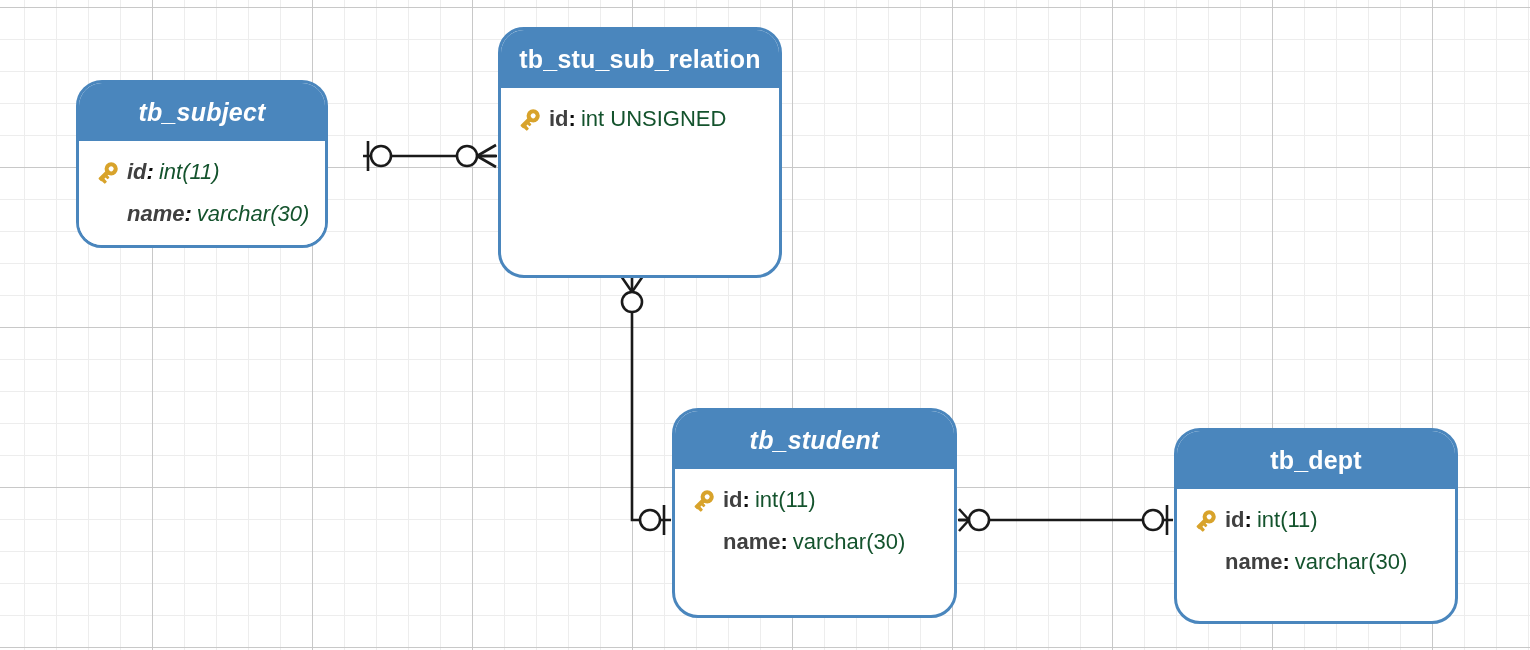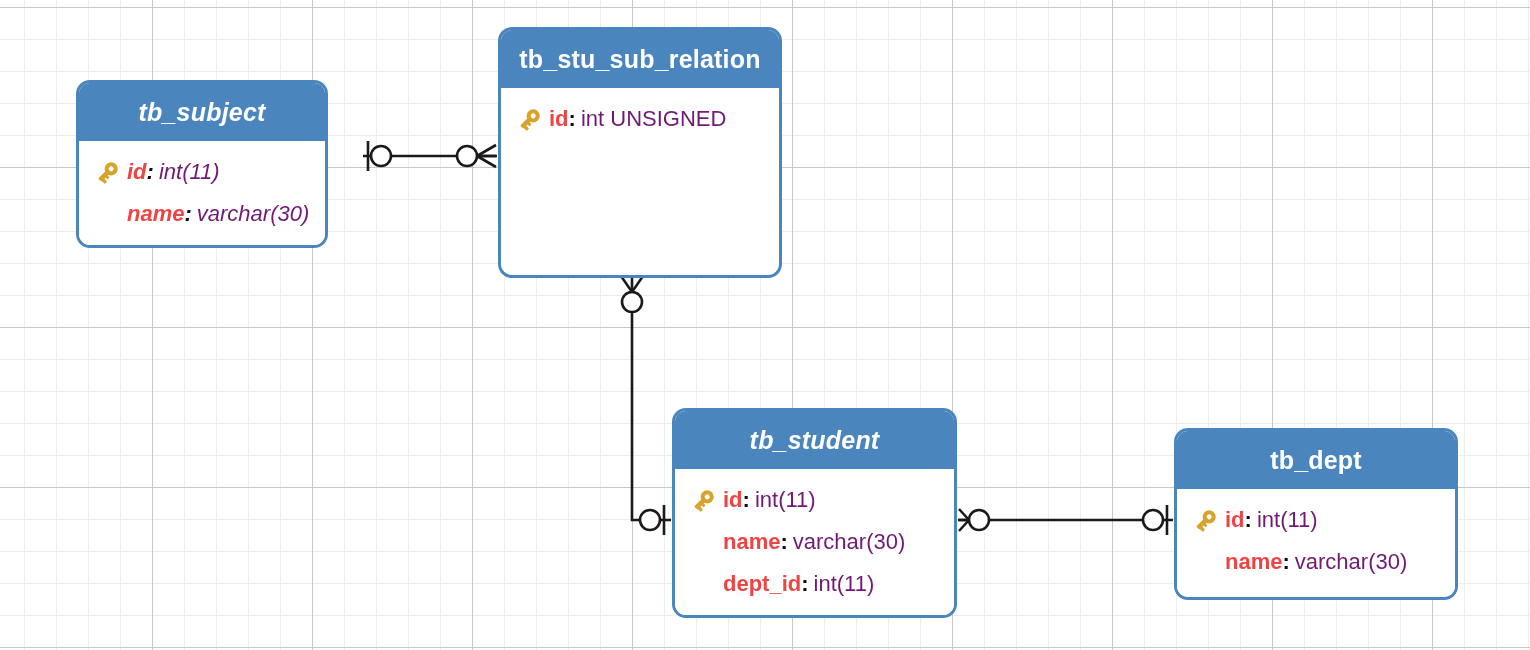--- a/index.html
+++ b/index.html
@@ -32,21 +32,21 @@
       32px 32px;
     background-position: -8px 7px, -8px 7px, -8px 7px, -8px 7px;
   }
 
   
   .entity {
     position: absolute;
     box-sizing: border-box;
     background: #ffffff;
     border: 3px solid #4a86bd;
-    border-radius: 14px;
+    border-radius: 26px;
     overflow: hidden;
   }
   .entity-header {
     box-sizing: border-box;
     background: #4a86bd;
     color: #ffffff;
     text-align: center;
     font-size: 25px;
     font-weight: bold;
     line-height: 1;
@@ -73,28 +73,28 @@
     position: relative;
     display: inline-block;
   }
   .field-text {
     font-size: 22px;
     line-height: 1;
     color: #111111;
   }
   .field-name {
     font-weight: bold;
-    color: #ef4444;
+    color: #404040;
   }
   .field-colon {
     font-weight: bold;
     color: #0d0d0d;
   }
   .field-type {
-    color: #701a75;
+    color: #14532d;
     font-weight: normal;
     padding-left: 5px;
   }
 
   
   .icon-key {
     position: absolute;
     left: 2px;
     top: 1px;
     width: 26px;
@@ -238,27 +238,23 @@
                     <rect x="7.4" y="13.6" width="3.0" height="3.4" rx="1" fill="#d8a32b"></rect>
                   </g>
                 </svg></span>
             </span>
             <span class="field-text"><span class="field-name">id</span><span class="field-colon">:</span><span class="field-type">int(11)</span></span>
           </div>
           <div class="field-row">
             <span class="field-icon"></span>
             <span class="field-text"><span class="field-name">name</span><span class="field-colon">:</span><span class="field-type">varchar(30)</span></span>
           </div>
-          <div class="field-row">
-            <span class="field-icon"></span>
-            <span class="field-text"><span class="field-name">dept_id</span><span class="field-colon">:</span><span class="field-type">int(11)</span></span>
-          </div>
-        </div>
-      </div>
-      <div class="entity" style="left: 1174px; top: 428px; width: 284px; height: 172px;">
+        </div>
+      </div>
+      <div class="entity" style="left: 1174px; top: 428px; width: 284px; height: 196px;">
         <div class="entity-header" style="height: 58px;">tb_dept</div>
         <div class="entity-body">
           <div class="field-row">
             <span class="field-icon">
               <span class="icon-key"><svg width="26" height="24" viewBox="0 0 26 24" xmlns="http://www.w3.org/2000/svg">
                   <g transform="rotate(-45 13 12)">
                     <circle cx="17.5" cy="12" r="6.6" fill="#d8a32b"></circle>
                     <circle cx="17.5" cy="12" r="2.5" fill="#ffffff"></circle>
                     <rect x="1.5" y="9.6" width="12" height="4.6" rx="1" fill="#d8a32b"></rect>
                     <rect x="2.2" y="13.6" width="3.4" height="4.6" rx="1" fill="#d8a32b"></rect>

